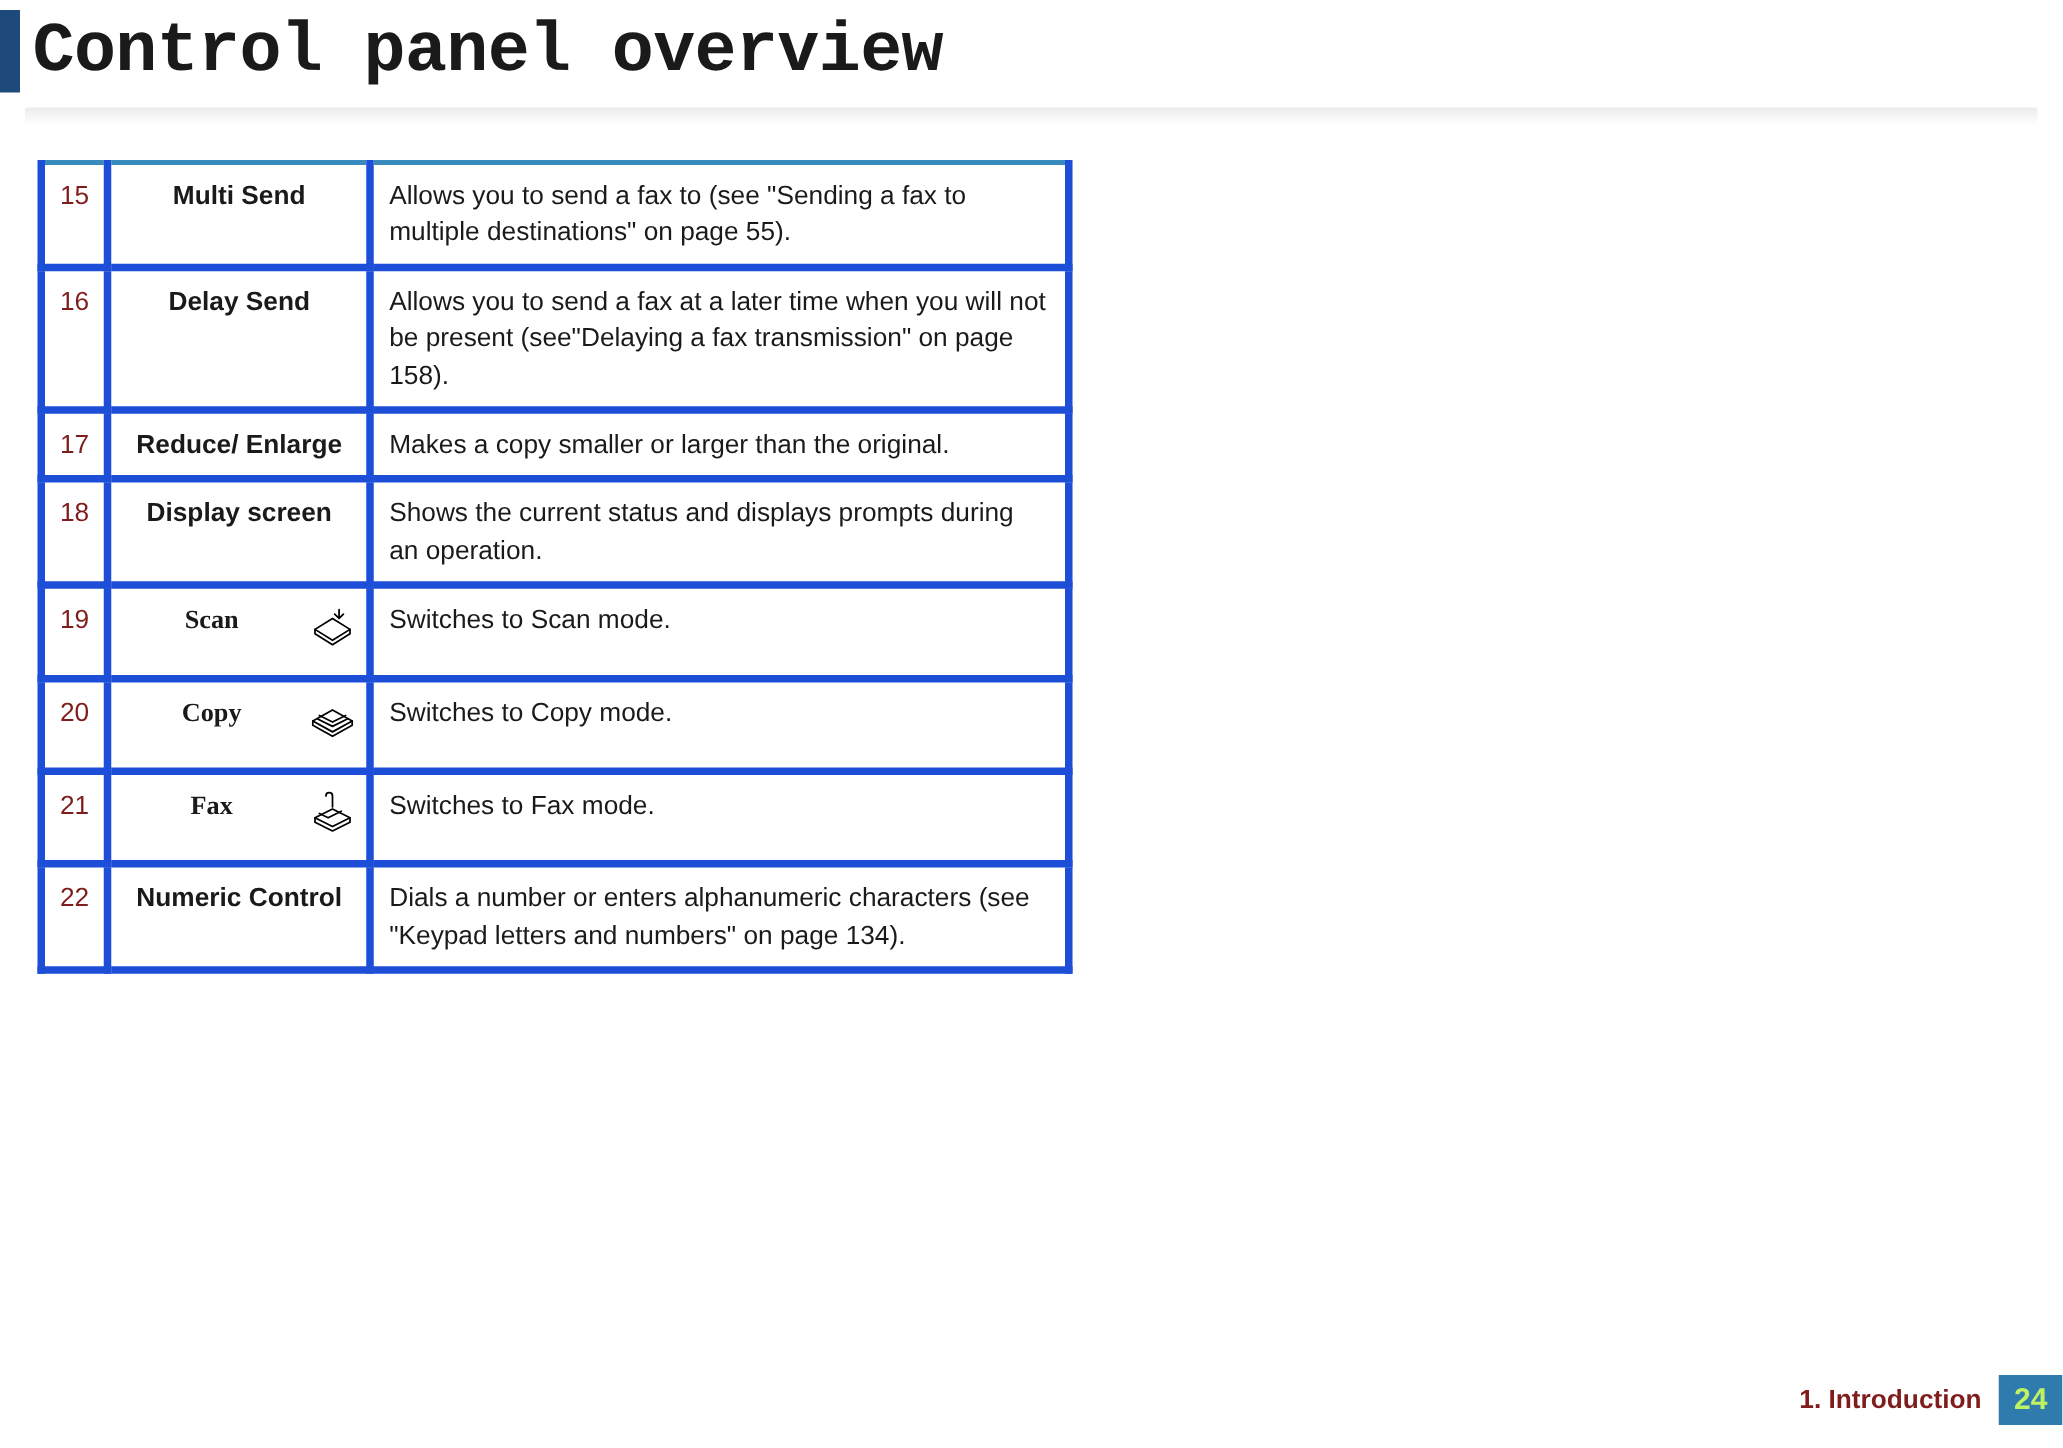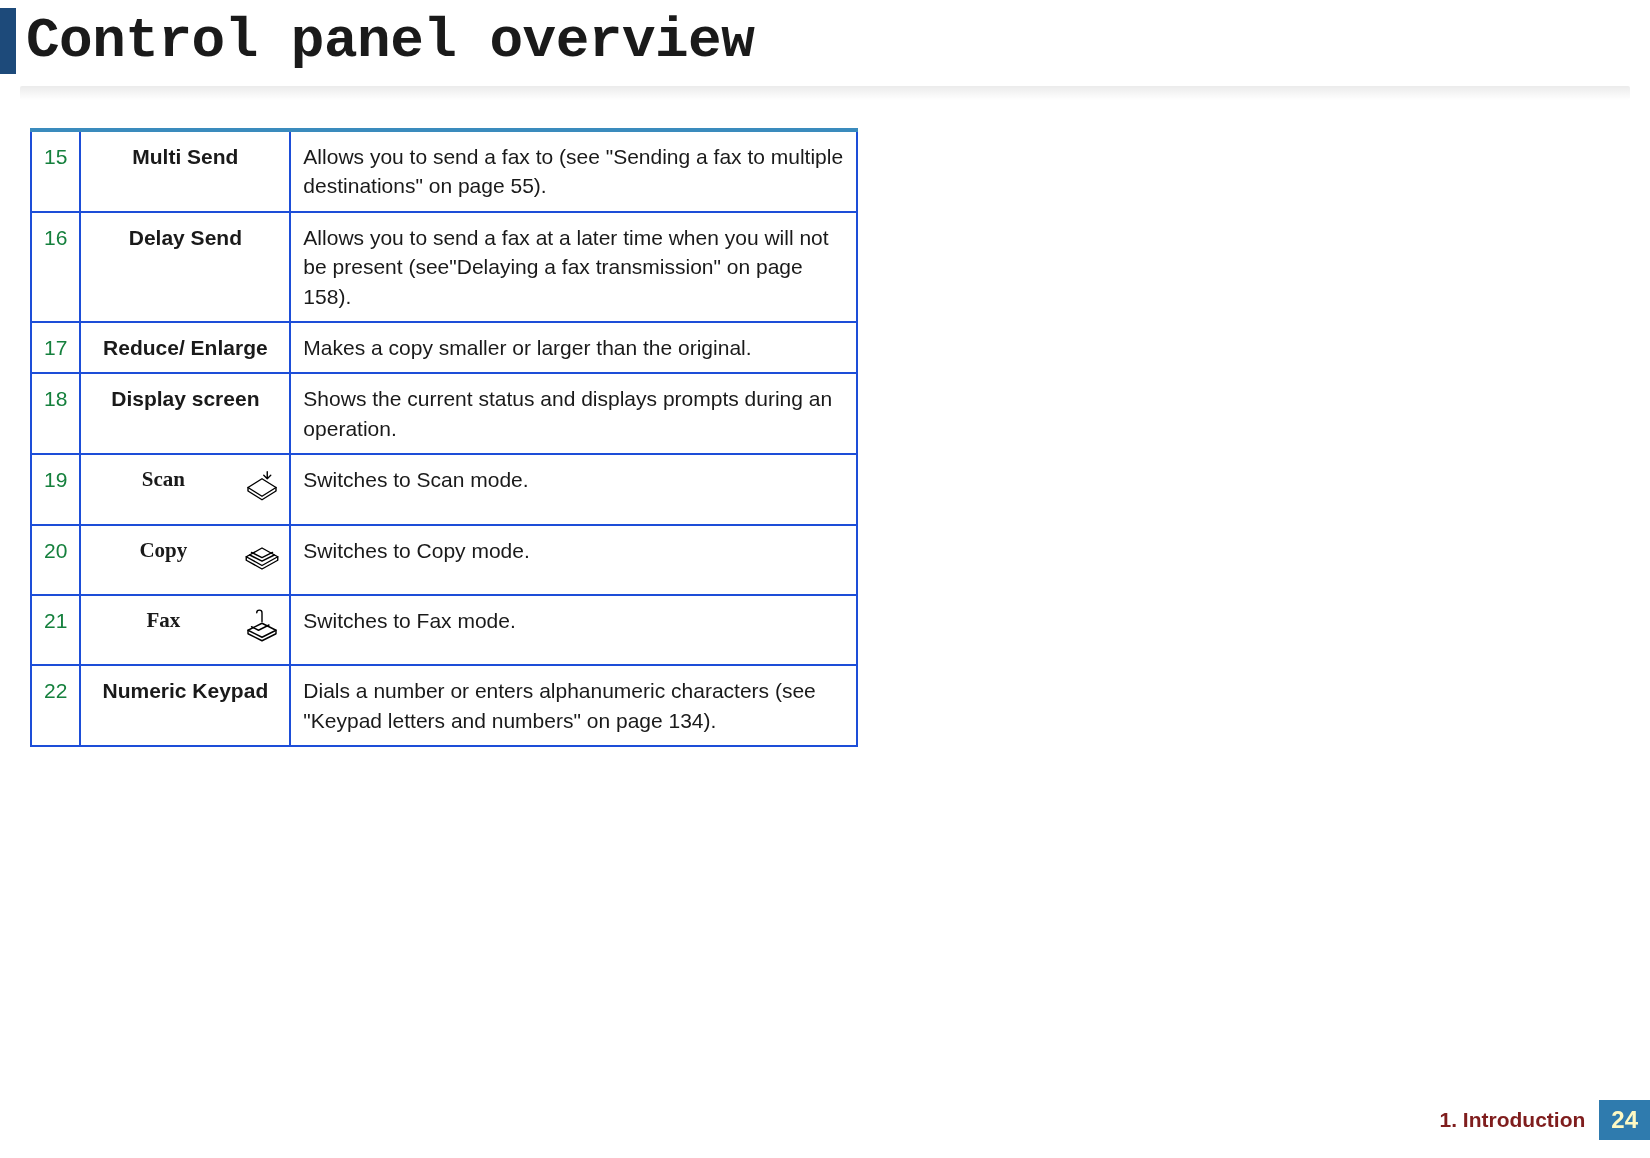--- a/index.html
+++ b/index.html
@@ -43,34 +43,34 @@
   }
   .table-wrap {
     margin: 28px 0 0 30px;
     width: 828px;
   }
   table.ctrl {
     border-collapse: collapse;
     width: 100%;
   }
   table.ctrl td {
-    border: 2px solid #1d4ed8;
+    border: 6px solid #1d4ed8;
     padding: 10px 12px;
     vertical-align: top;
     font-size: 21px;
     line-height: 1.4;
   }
   table.ctrl tr:first-child td {
     border-top: 4px solid #3a8bbd;
   }
   table.ctrl td.num {
     width: 44px;
     text-align: right;
     font-weight: 400;
-    color: #15803d;
+    color: #7f1d1d;
   }
   table.ctrl td.name {
     width: 210px;
     font-weight: 700;
     text-align: center;
   }
   table.ctrl td.name .label {
     font-weight: 700;
   }
   table.ctrl td.name.with-icon {
@@ -96,21 +96,21 @@
     align-items: center;
   }
   .chapter {
     font-size: 21px;
     font-weight: 700;
     color: #7f1d1d;
     margin-right: 14px;
   }
   .pagenum {
     background: #2f7bae;
-    color: #fef9c3;
+    color: #bef264;
     font-weight: 700;
     font-size: 24px;
     padding: 6px 12px;
     min-width: 46px;
   }
 </style>
 </head>
 <body>
 
 <div class="page">
@@ -189,21 +189,21 @@
                   <path d="M18 10 C18 6 24 6 24 10 L24 20"></path>
                   <path d="M12 26 L20 30 L32 24"></path>
                 </svg>
               </span>
             </div>
           </td>
           <td class="desc">Switches to Fax mode.</td>
         </tr>
         <tr>
           <td class="num">22</td>
-          <td class="name"><span class="label">Numeric Keypad</span></td>
+          <td class="name"><span class="label">Numeric Control</span></td>
           <td class="desc">Dials a number or enters alphanumeric characters (see "Keypad letters and numbers" on page 134).</td>
         </tr>
       </tbody>
     </table>
   </div>
 
   <div class="footer">
     <div class="chapter">1.  Introduction</div>
     <div class="pagenum">24</div>
   </div>

